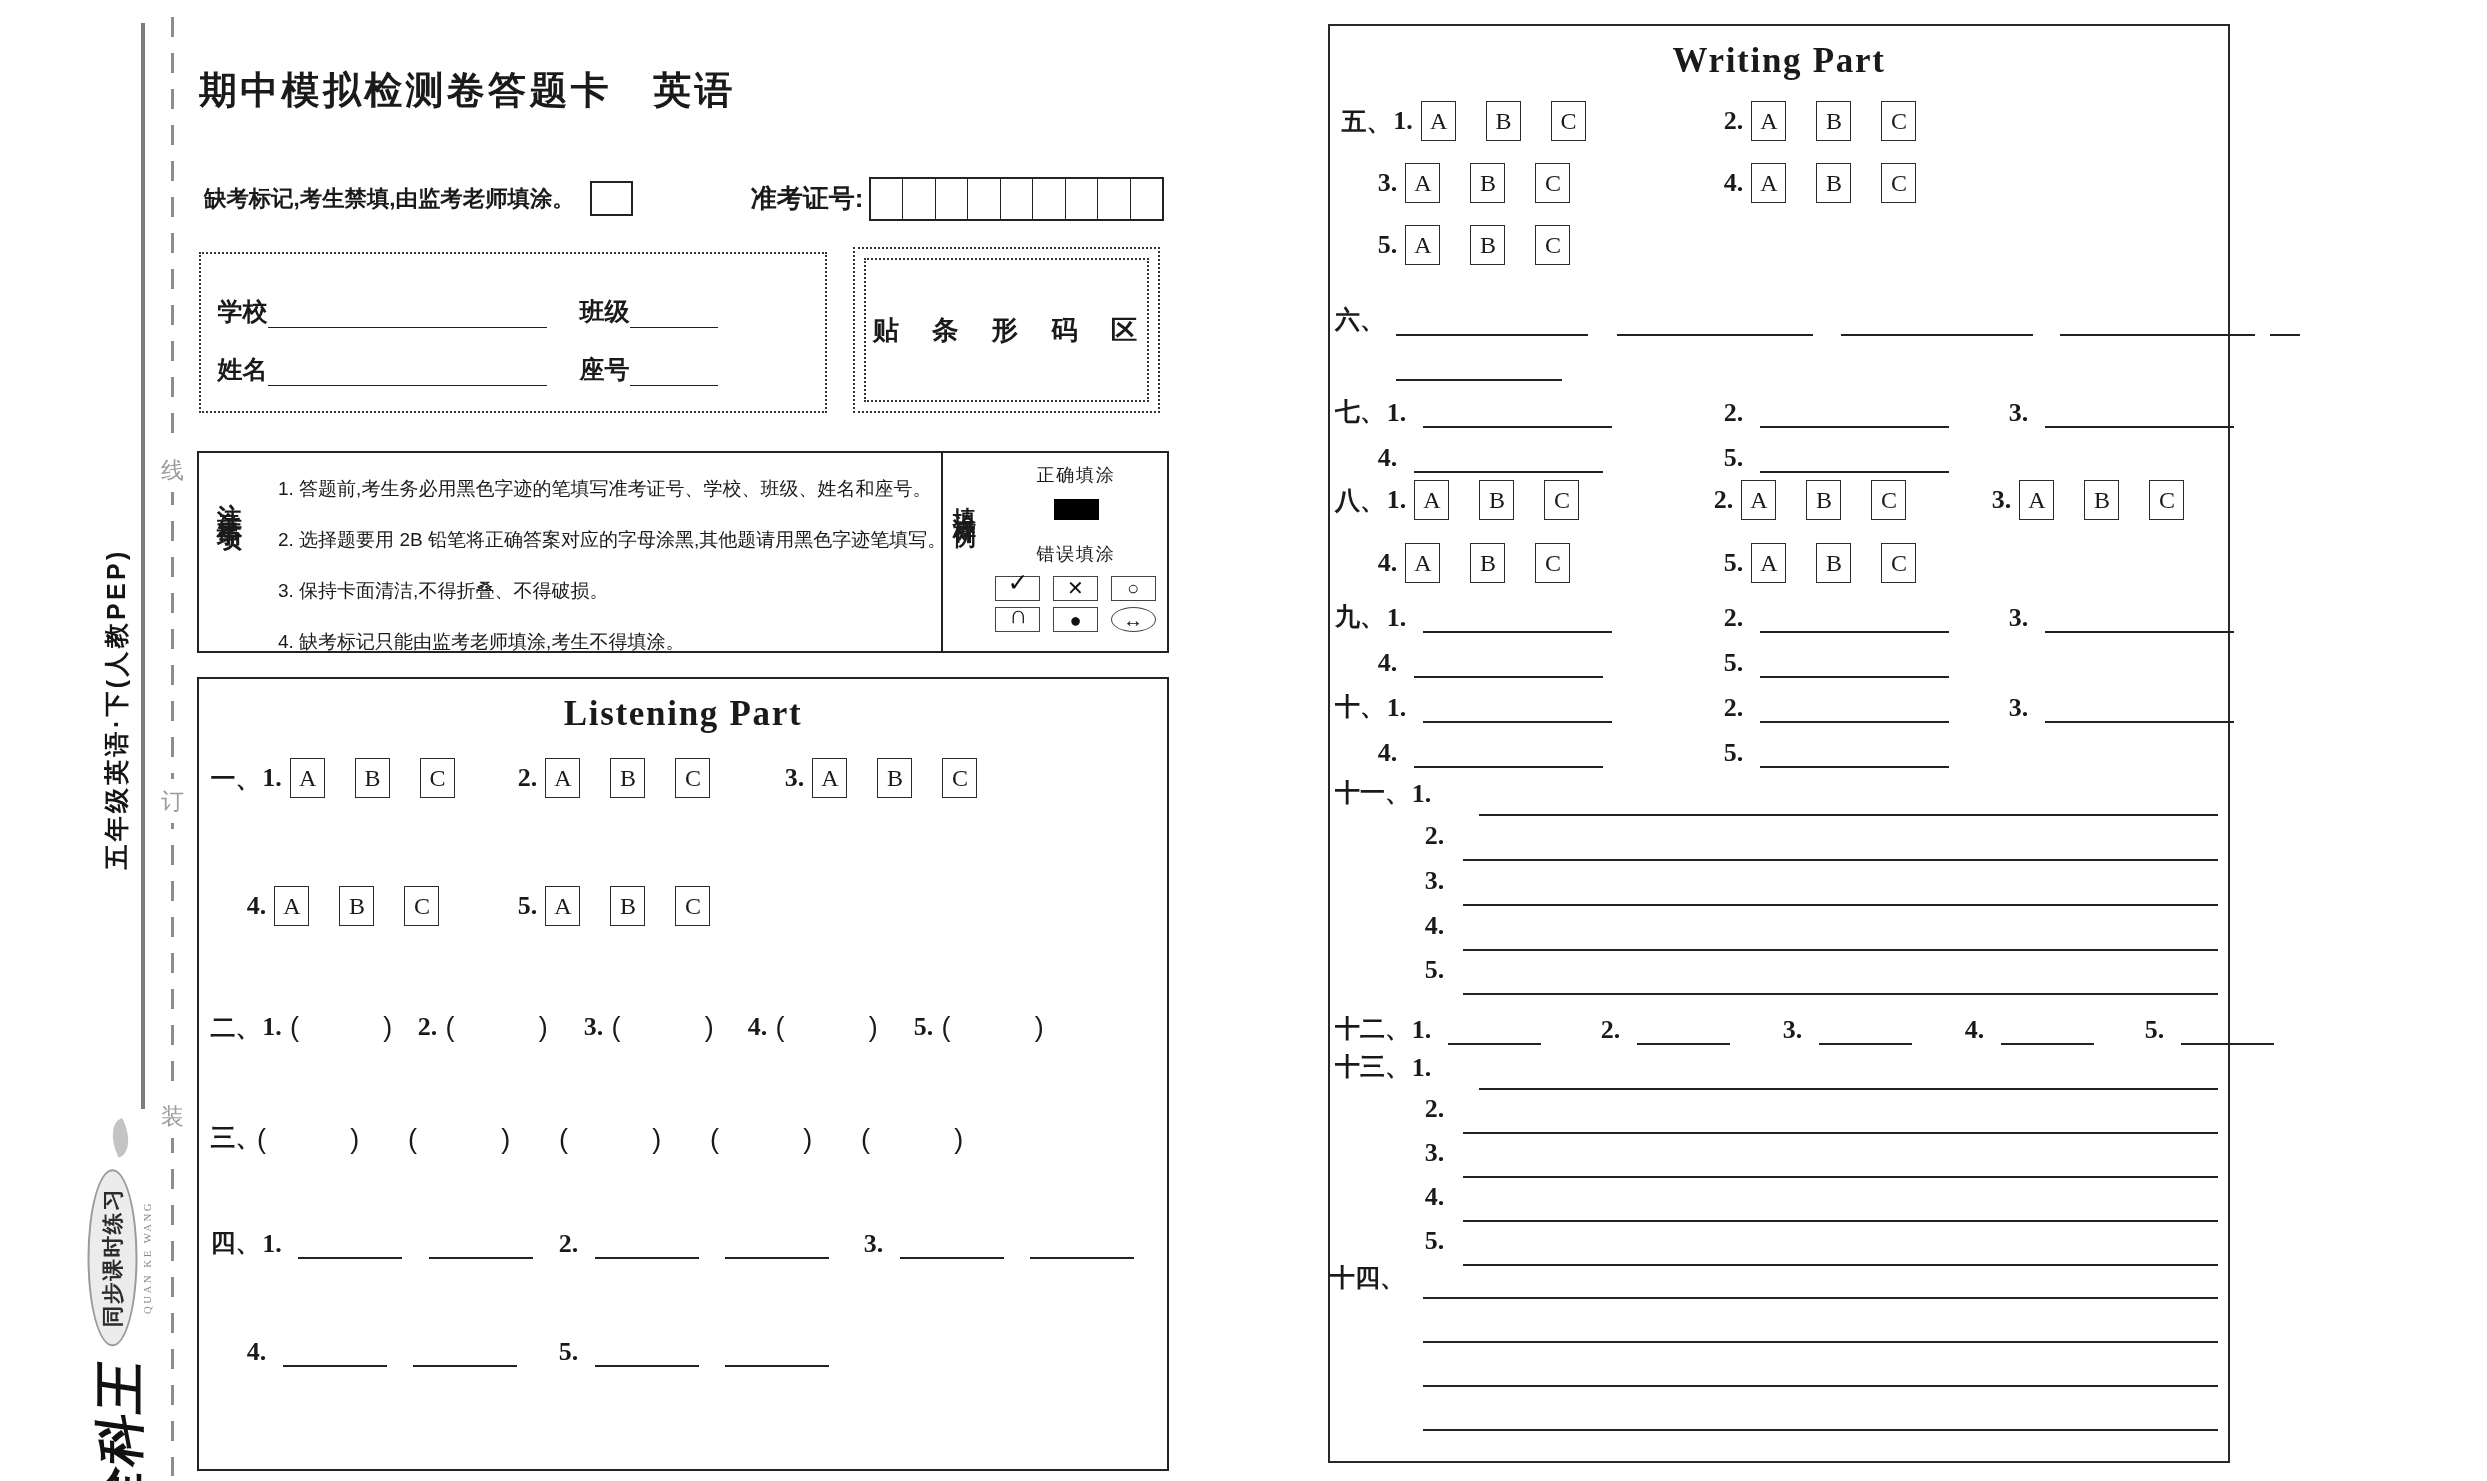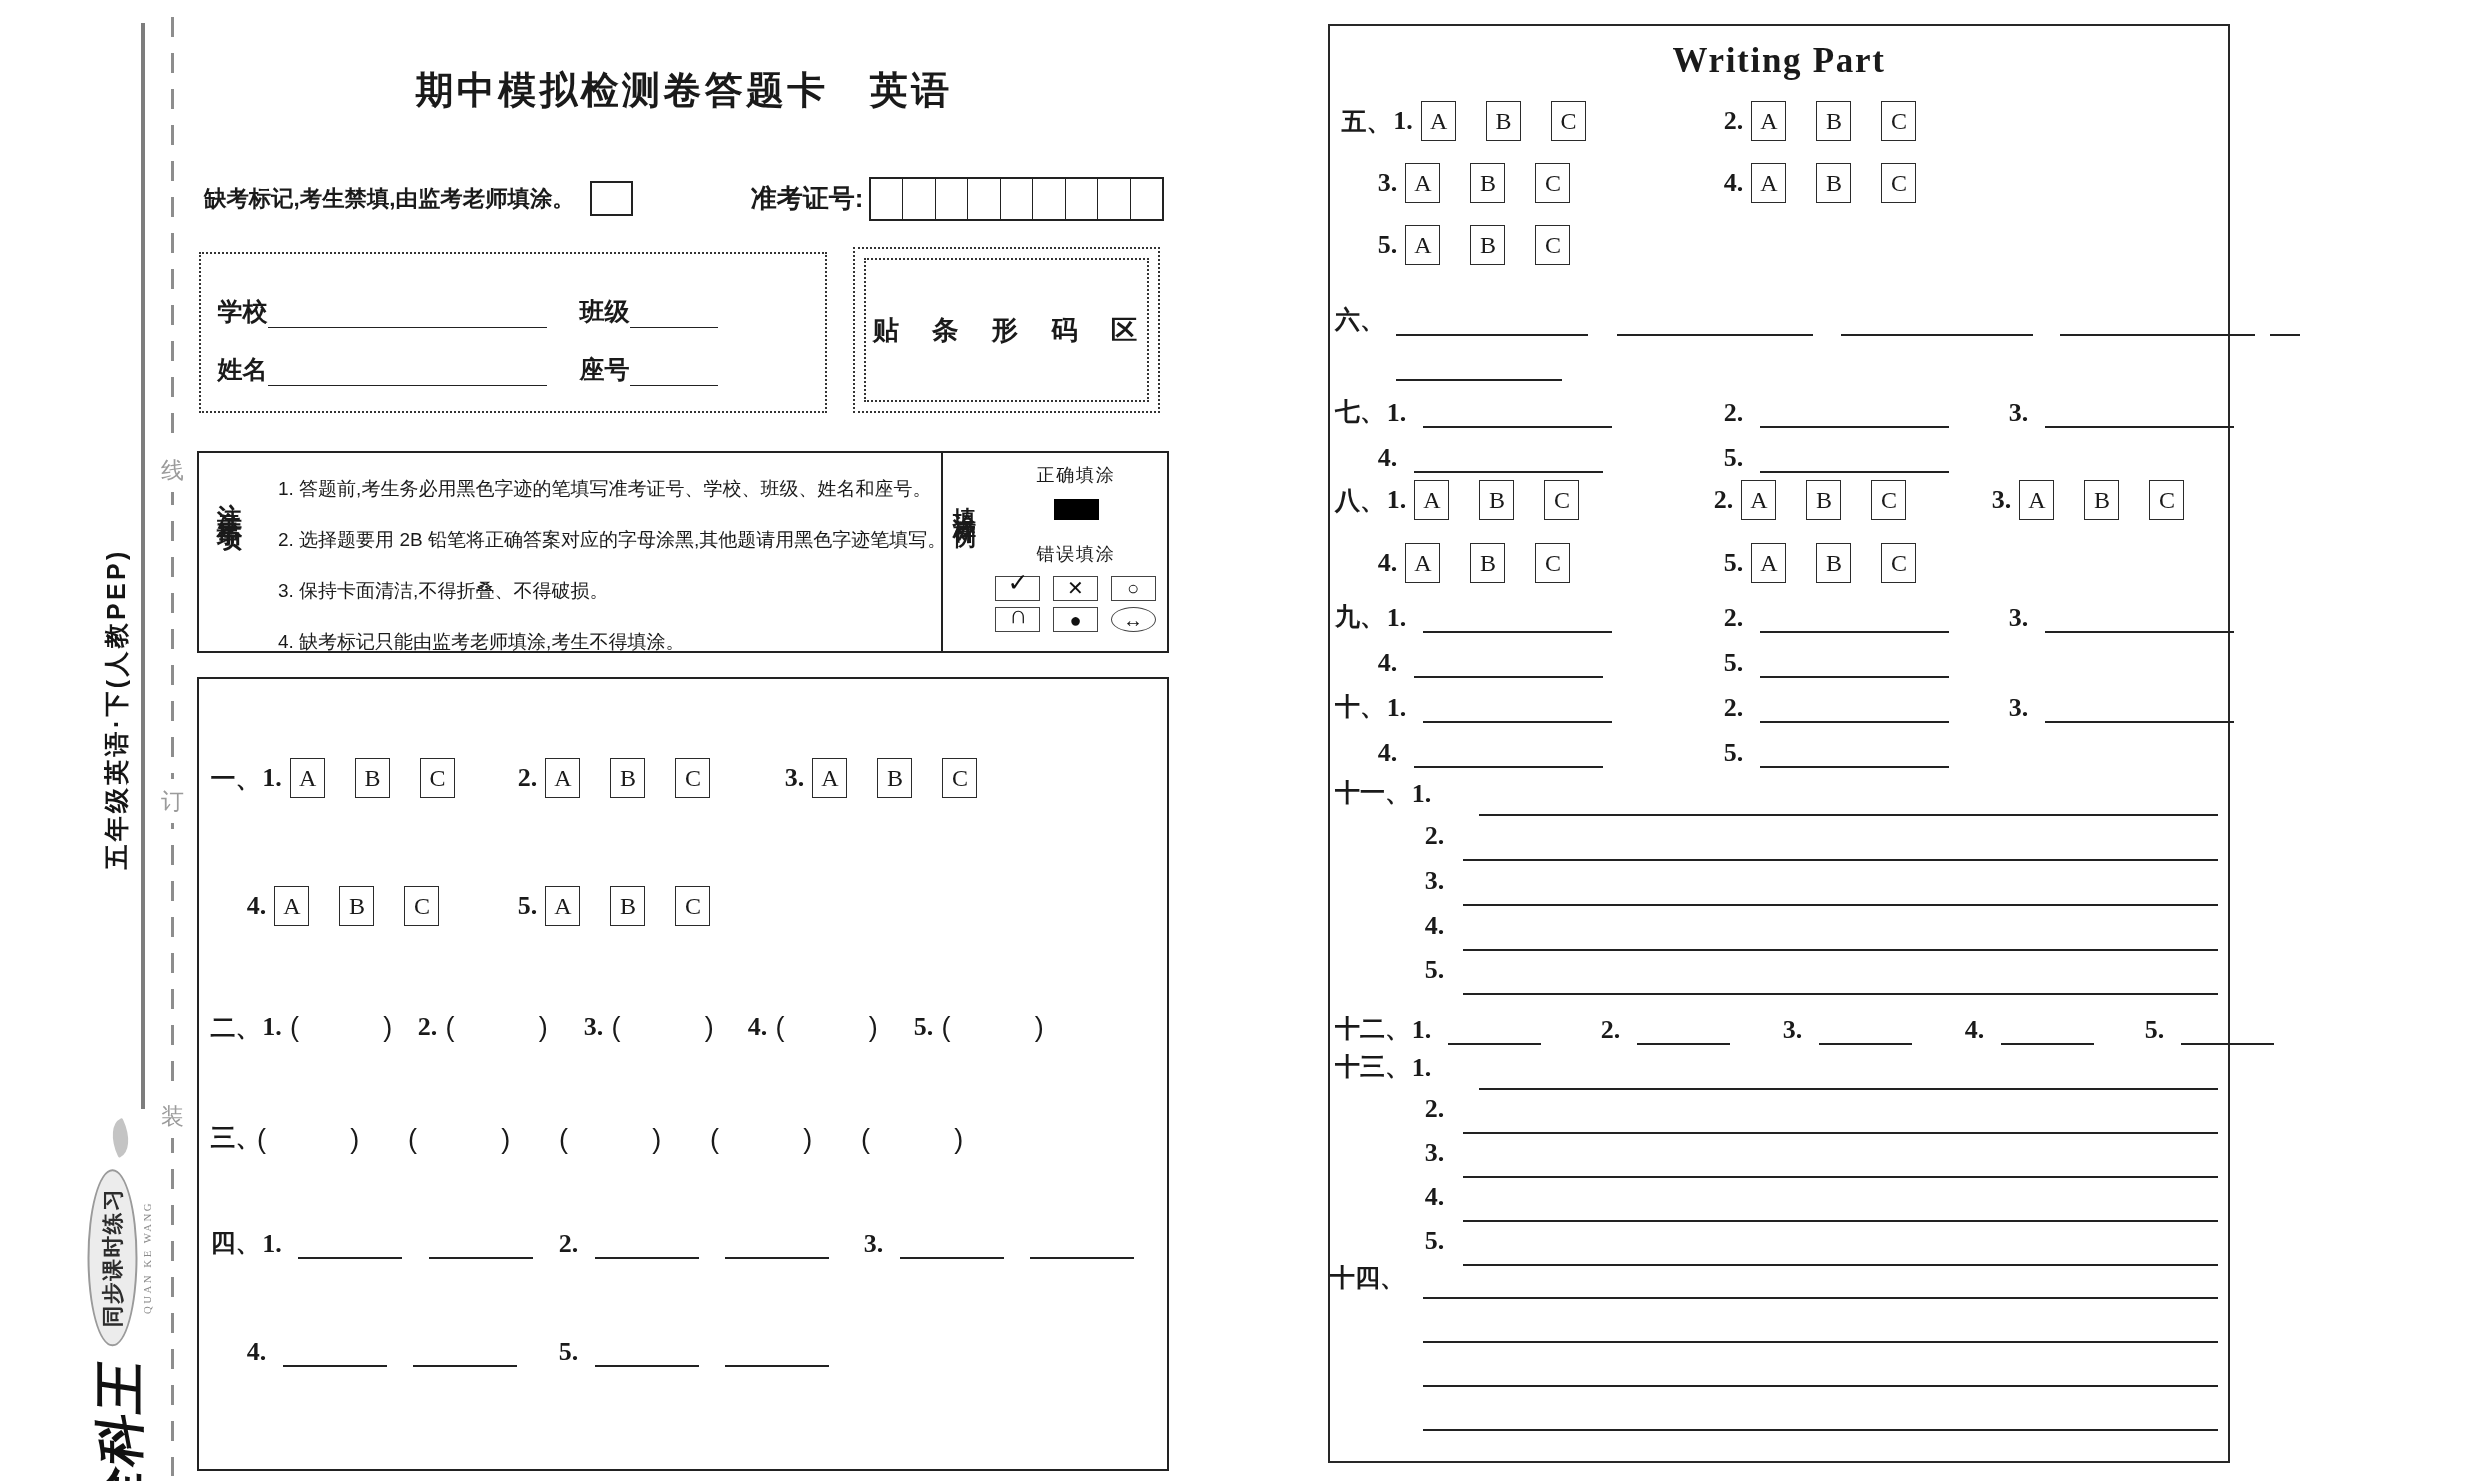--- a/index.html
+++ b/index.html
@@ -35,21 +35,21 @@
       background:#fff;box-sizing:border-box;}
   .opt.last{margin-right:0;}
   .blank{display:inline-block;width:104px;height:35px;border-bottom:2.1px solid #222;margin-left:8.3px;}
   .blank.w228{width:189px;}
   .blank.w112{width:93px;}
   .blank.gap{margin-left:26.5px;}
   .slot{font-size:27px;letter-spacing:0.8px;white-space:pre;}
   .slot3{margin-right:48px;}
   .lb{position:absolute;bottom:0;height:0;border-bottom:2.1px solid #222;}
   
-  .main-title{position:absolute;left:199px;top:65px;width:970px;text-align:center;
+  .main-title{position:absolute;left:199px;top:65px;width:970px;text-align:left;
       font-size:38px;font-weight:bold;letter-spacing:3.3px;}
   .absent-row{position:absolute;left:204px;top:177px;width:960px;height:43px;display:flex;align-items:center;}
   .absent-label{font-size:22.4px;font-weight:bold;white-space:nowrap;}
   .absent-box{width:43px;height:35px;border:2.1px solid #222;margin-left:15px;box-sizing:border-box;}
   .ticket-label{margin-left:auto;font-size:26px;font-weight:bold;white-space:nowrap;margin-right:5px;}
   .ticket-grid{display:flex;border:2.1px solid #222;height:40px;box-sizing:content-box;}
   .tcell{width:31.5px;border-left:1.7px solid #222;}
   .tcell:first-child{border-left:none;}
   .info-box{position:absolute;left:199px;top:252px;width:628px;height:161px;
       border:2.5px dotted #333;box-sizing:border-box;}
@@ -178,20 +178,21 @@
             <span>●</span>
           </span>
         <span class="mark ell">
             <span>↔</span>
           </span>
       </div>
     </div>
   </div>
 
   <div class="listening-box">
+    <div class="part-title">Listening Part</div>
 
     <div class="row" style="top:79px">
       <div class="cl" style="left:11.6px">
         <span class="sec">一、</span>
           <span class="qn">1.</span>
         <span class="opt">A</span>
         <span class="opt">B</span>
         <span class="opt last">C</span>
       </div>
       <div class="cl" style="left:317px">

